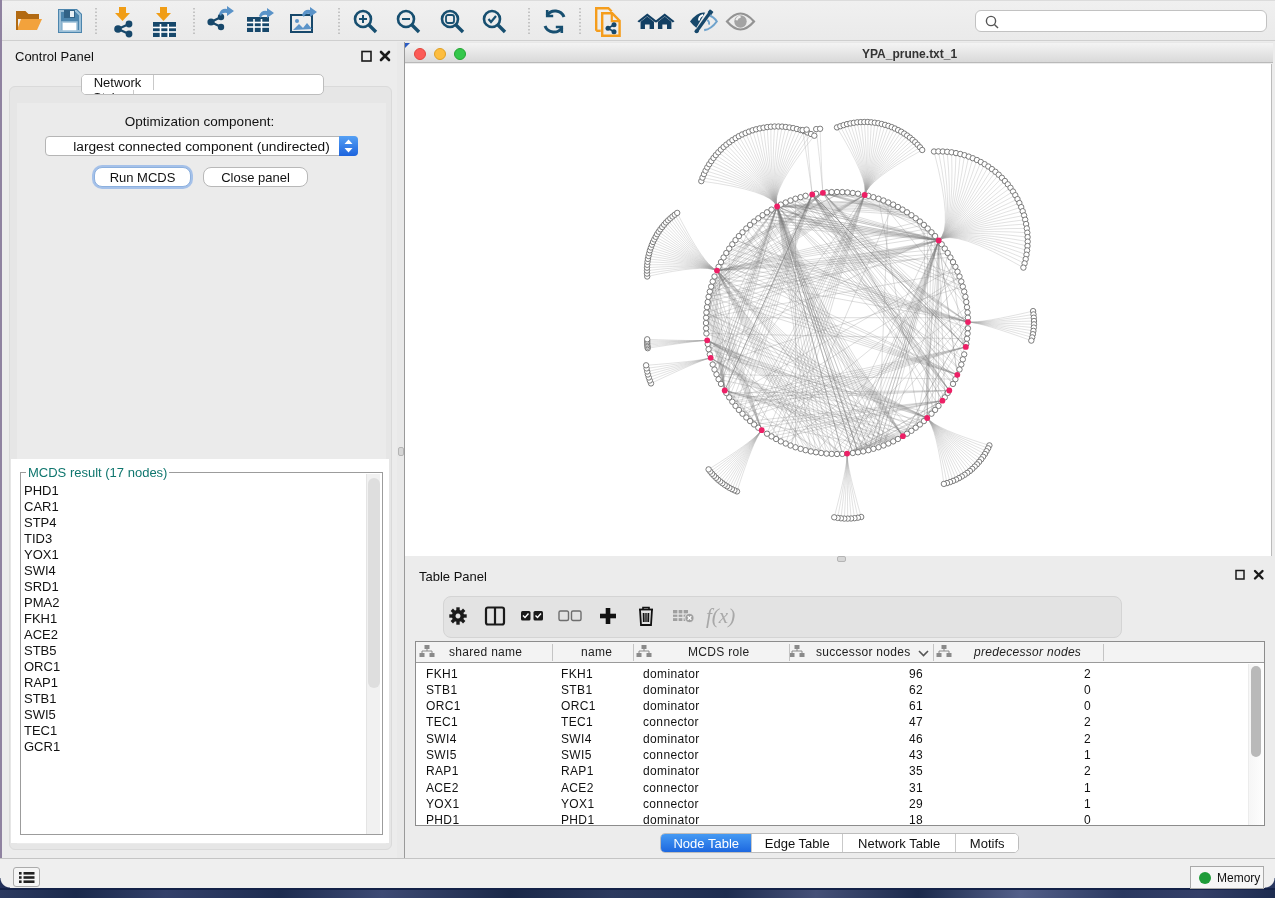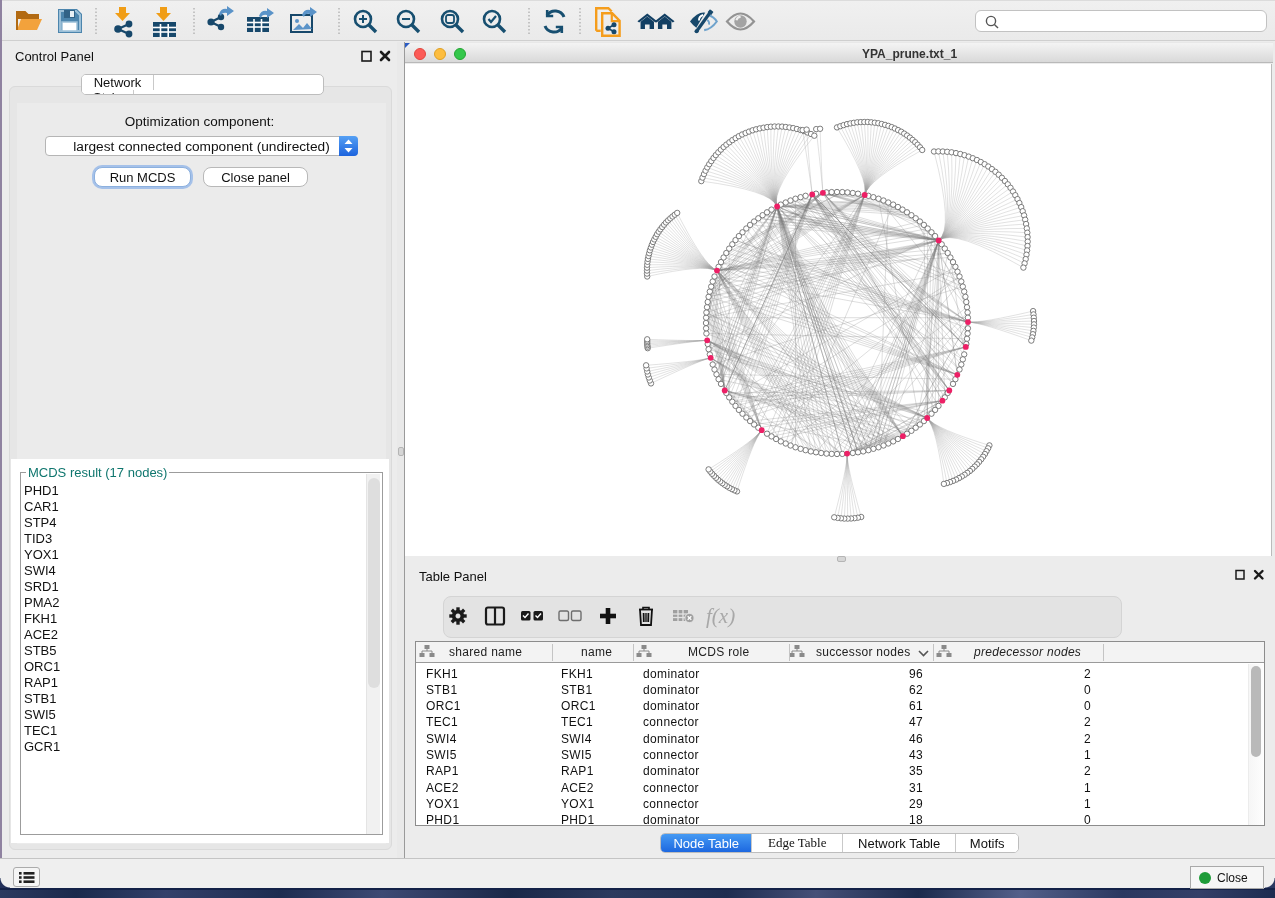--- a/index.html
+++ b/index.html
@@ -1407,34 +1407,34 @@
           <span class="c4">18</span>
           <span class="c5">0</span>
         </div>
       </div>
     <div id="tscroll">
         <div id="tthumb"></div>
       </div>
   </div>
   <div class="segwrap" id="ttabs" style="left:255px; top:270px; width:359px; height:20px;">
     <div class="seg sel" style="width:92px;">Node Table</div>
-    <div class="seg" style="width:91px;font-family:Liberation Serif, serif;">Edge Table</div>
+    <div class="seg" style="width:91px;">Edge Table</div>
     <div class="seg" style="width:114px;">Network Table</div>
     <div class="seg" style="width:62px;">Motifs</div>
   </div>
 </div>
 
 <div class="abs" id="statusbar">
   <div id="listbtn"><svg width="25" height="18">
   <g fill="#222">
           <rect x="5" y="4" width="2.6" height="2.6"></rect>
           <rect x="9.5" y="4" width="11" height="2.6"></rect>
   <rect x="5" y="8.2" width="2.6" height="2.6"></rect>
           <rect x="9.5" y="8.2" width="11" height="2.6"></rect>
   <rect x="5" y="12.4" width="2.6" height="2.6"></rect>
           <rect x="9.5" y="12.4" width="11" height="2.6"></rect>
         </g>
       </svg></div>
   <div id="membtn">
       <span style="position:absolute;left:8px;top:5px;width:12px;height:12px;border-radius:50%;background:#1e9c39;"></span>
-      <span style="position:absolute;left:26px;top:4px;">Close</span>
+      <span style="position:absolute;left:26px;top:4px;">Memory</span>
     </div>
 </div>
 
 </body></html>

